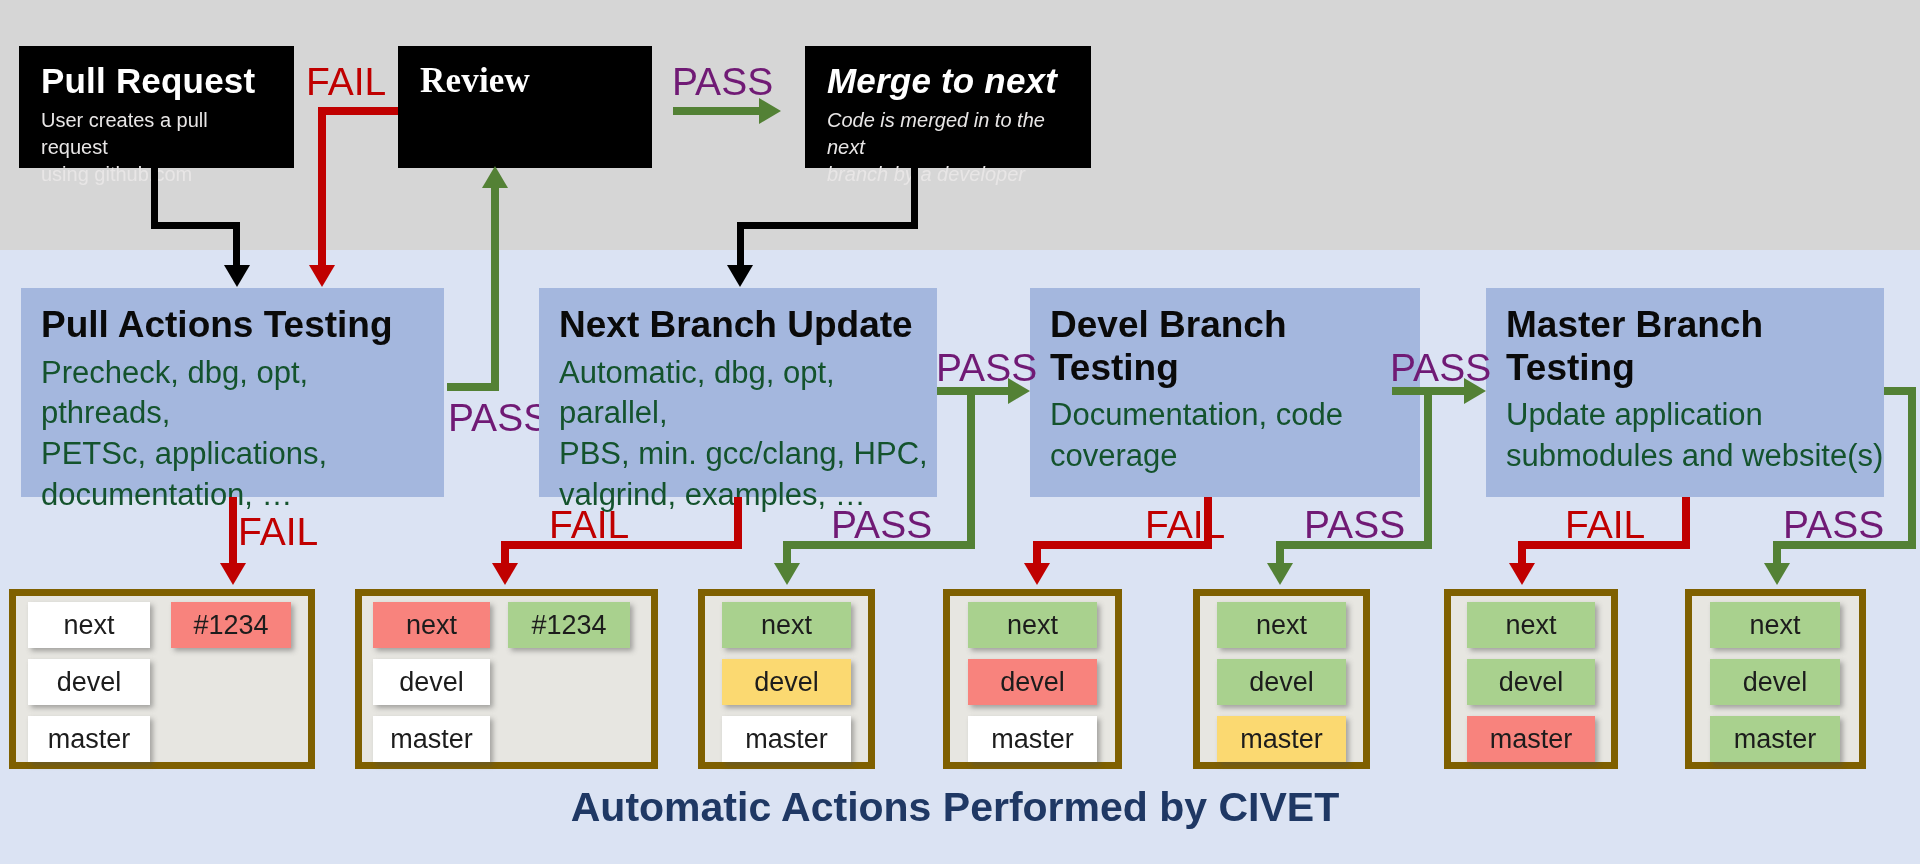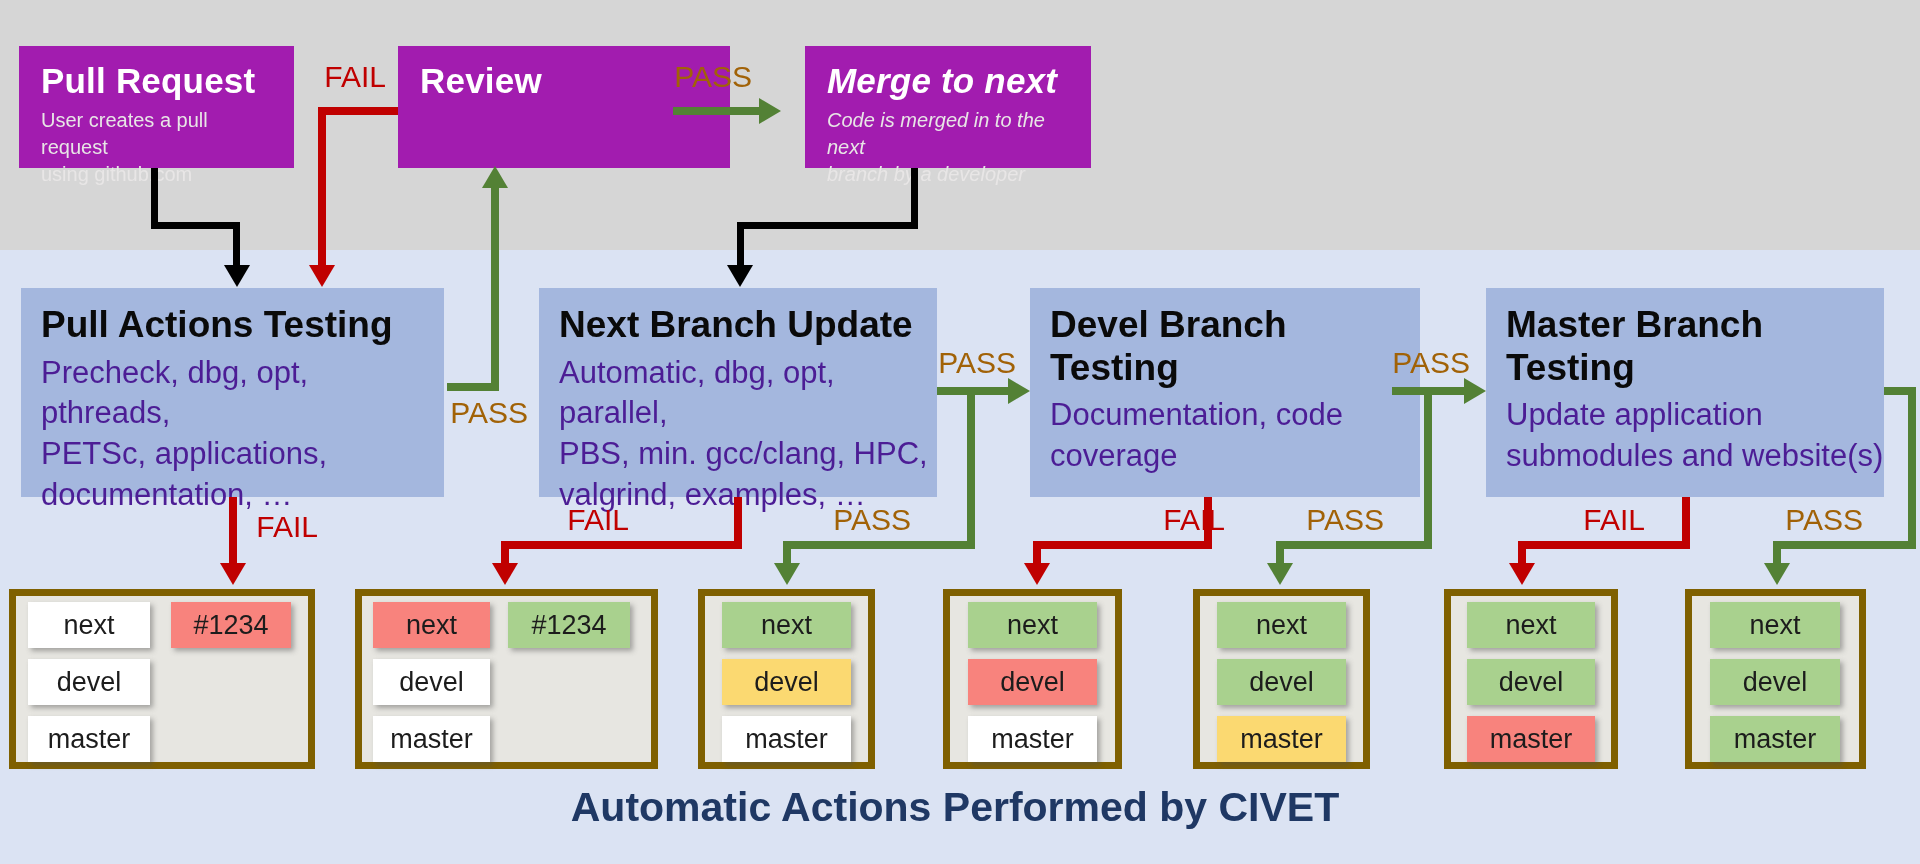--- a/index.html
+++ b/index.html
@@ -6,33 +6,33 @@
   .canvas{position:relative;width:1920px;height:864px;overflow:hidden;
           font-family:"Liberation Sans","DejaVu Sans",sans-serif;}
   .band{position:absolute;left:0;width:1920px;}
   .band-human{top:0;height:250px;background:#d6d6d6;}
   .band-auto{top:250px;height:614px;background:#dbe3f3;}
 
   .big-title{position:absolute;text-align:center;}
   .title-human{left:1080px;top:100px;width:840px;font-size:43px;color:#474747;}
   .title-auto{left:520px;top:784px;width:870px;font-size:41px;font-weight:600;color:#1f3864;}
 
-  .step{position:absolute;top:46px;height:122px;background:#a21caf;box-sizing:border-box;
+  .step{position:absolute;top:46px;height:122px;background:#000000;box-sizing:border-box;
         padding:15px 20px 0 22px;}
   .step h2{margin:0;font-size:35px;font-weight:600;color:#ffffff;line-height:1.12;letter-spacing:0.2px;}
   .step p{margin:7px 0 0 0;font-size:20px;line-height:1.35;color:#e8e6e6;white-space:pre-line;}
 
   .test{position:absolute;top:288px;height:209px;background:#a4b7de;box-sizing:border-box;
         padding:16px 0 0 20px;}
   .test h2{margin:0;font-size:37px;font-weight:600;color:#0a0a0a;line-height:1.15;}
-  .test p{margin:6px 0 0 0;font-size:31px;line-height:1.32;color:#4c1d95;white-space:pre-line;}
-
-  .lbl{position:absolute;font-size:30px;text-align:right;width:80px;}
+  .test p{margin:6px 0 0 0;font-size:31px;line-height:1.32;color:#14532d;white-space:pre-line;}
+
+  .lbl{position:absolute;font-size:39px;text-align:center;width:80px;}
   .lbl.r{color:#c00000;}
-  .lbl.g{color:#a16207;}
+  .lbl.g{color:#701a75;}
 
   .seg{position:absolute;}
   .seg.r{background:#c00000;}
   .seg.g{background:#538135;}
   .seg.k{background:#000000;}
 
   .ah{position:absolute;width:0;height:0;}
   .ahd{border-left:13px solid transparent;border-right:13px solid transparent;border-top:22px solid #000;}
   .ahd.r{border-top-color:#c00000;}
   .ahd.g{border-top-color:#538135;}
@@ -56,21 +56,21 @@
   <div class="band band-human"></div>
   <div class="band band-auto"></div>
 
   <div class="big-title title-auto">Automatic Actions Performed by CIVET</div>
 
   <div class="step" style="left:19px;width:275px;">
     <h2>Pull Request</h2>
     <p>User creates a pull request
 using github.com</p>
   </div>
-  <div class="step" style="left:398px;width:332px;">
+  <div class="step" style="left:398px;width:254px;font-family:Liberation Serif, serif;">
     <h2>Review</h2>
   </div>
   <div class="step" style="left:805px;width:286px;font-style:italic;">
     <h2>Merge to next</h2>
     <p>Code is merged in to the next
 branch by a developer</p>
   </div>
 
   <div class="lbl r" style="left:306px;top:60px;">FAIL</div>
   <div class="lbl g" style="left:672px;top:60px;">PASS</div>

